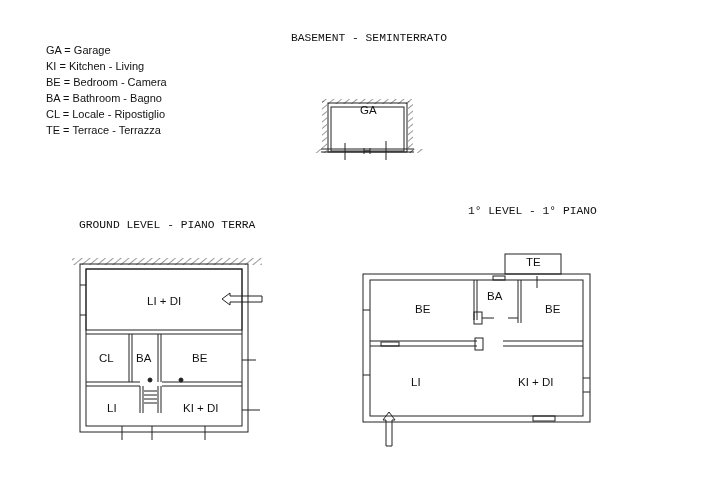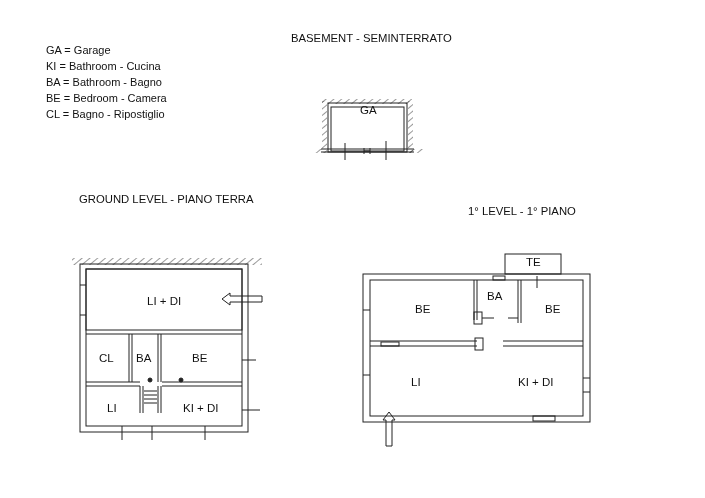--- a/index.html
+++ b/index.html
@@ -1,36 +1,37 @@
 <!DOCTYPE html>
 <html><head>
 <meta charset="utf-8">
 <style>
   html, body { margin: 0; padding: 0; background: #ffffff; }
   body { width: 705px; height: 498px; position: relative; overflow: hidden;
          font-family: "Liberation Sans", "DejaVu Sans", sans-serif; color: #111; }
   .legend { position: absolute; left: 46px; top: 43px; font-size: 11px; line-height: 15.9px; }
   .legend div { white-space: nowrap; }
-  .title { position: absolute; font-size: 11.3px; white-space: nowrap; }
+  .title { position: absolute; font-size: 11.3px; white-space: nowrap; font-family: Liberation Mono, monospace; }
   svg.plans { position: absolute; left: 0; top: 0; }
   .lbl { font-family: "Liberation Sans", "DejaVu Sans", sans-serif; font-size: 11.5px; fill: #111; }
 </style>
 </head>
 <body>
 
 <div class="legend">
   <div>GA = Garage</div>
-  <div>KI = Bathroom - Cucina</div>
+  <div>KI = Kitchen - Living</div>
+  <div>BE = Bedroom - Camera</div>
   <div>BA = Bathroom - Bagno</div>
-  <div>BE = Bedroom - Camera</div>
-  <div>CL = Bagno - Ripostiglio</div>
+  <div>CL = Locale - Ripostiglio</div>
+  <div>TE = Terrace - Terrazza</div>
 </div>
 
 <div class="title" style="left:291px; top:32px;">BASEMENT - SEMINTERRATO</div>
-<div class="title" style="left:79px; top:193px;">GROUND LEVEL - PIANO TERRA</div>
+<div class="title" style="left:79px; top:219px;">GROUND LEVEL - PIANO TERRA</div>
 <div class="title" style="left:424px; top:205px;margin-left:44px;">1° LEVEL - 1° PIANO</div>
 
 <svg class="plans" width="705" height="498" viewBox="0 0 705 498">
   <defs>
     <pattern id="hatch" width="5" height="5" patternUnits="userSpaceOnUse" patternTransform="rotate(50)">
       <line x1="0" y1="0" x2="0" y2="5" stroke="#333" stroke-width="1"></line>
     </pattern>
   </defs>
 
   <g stroke="#222" fill="none" stroke-width="1">

